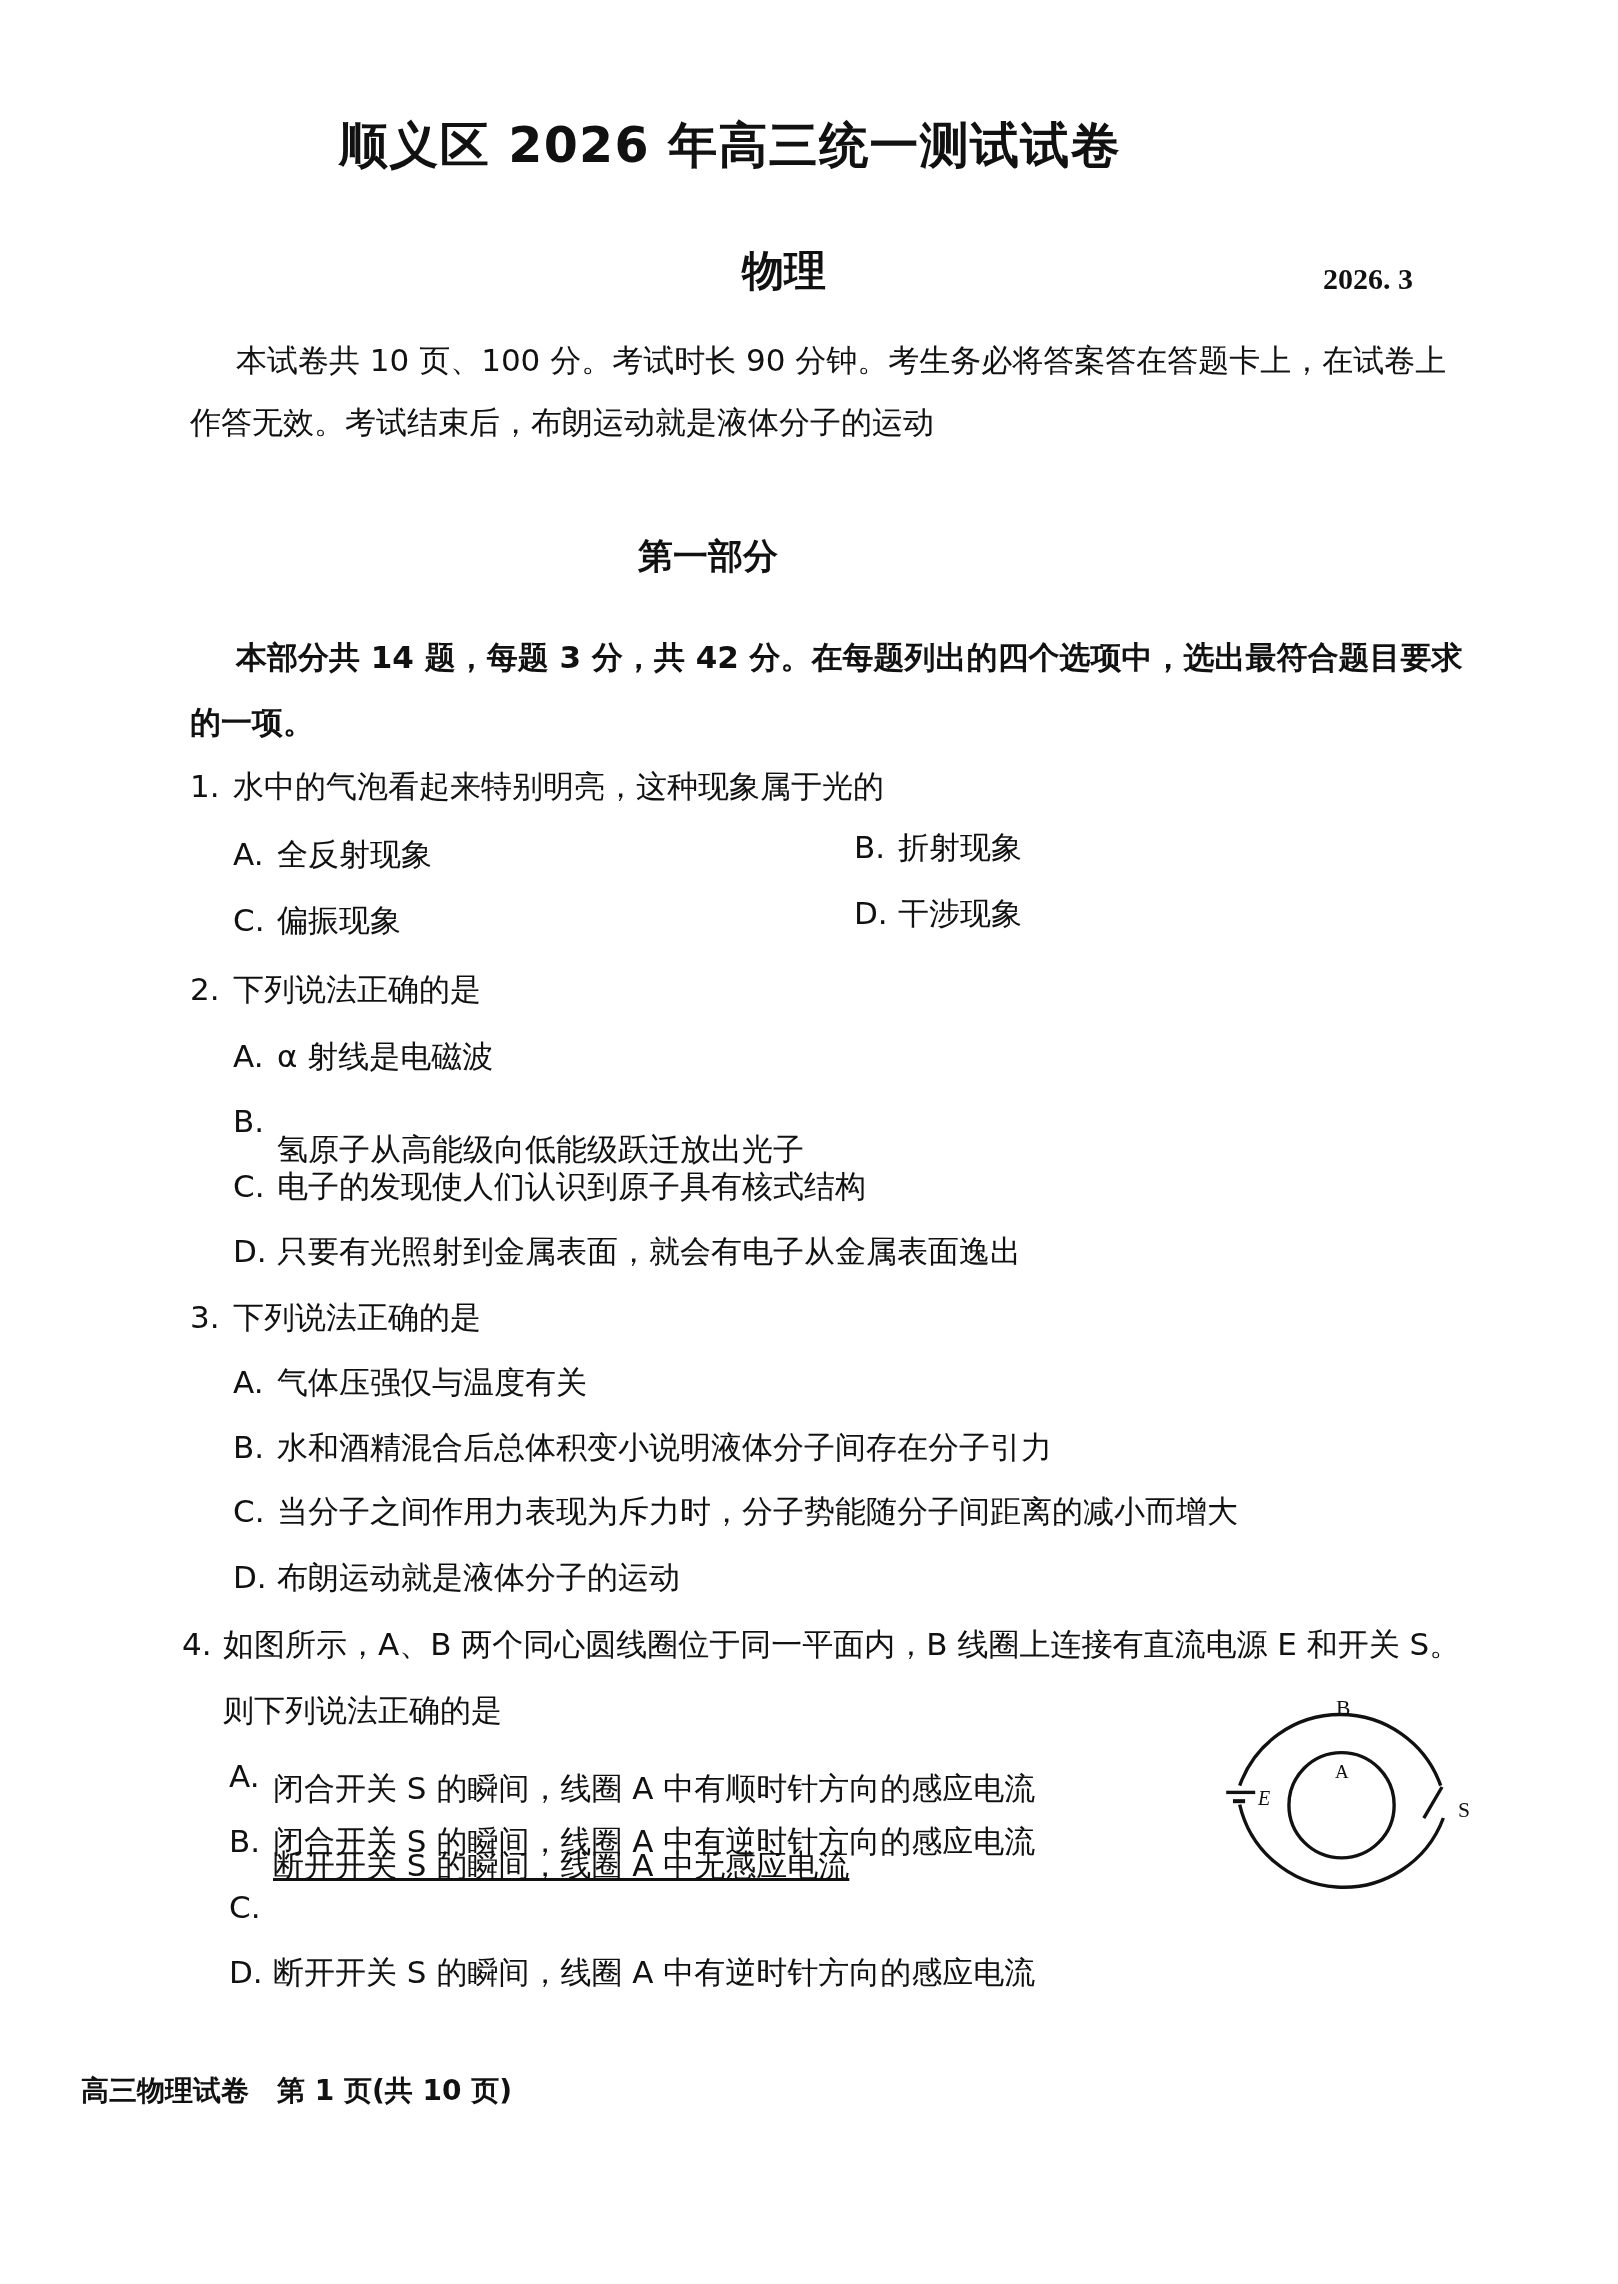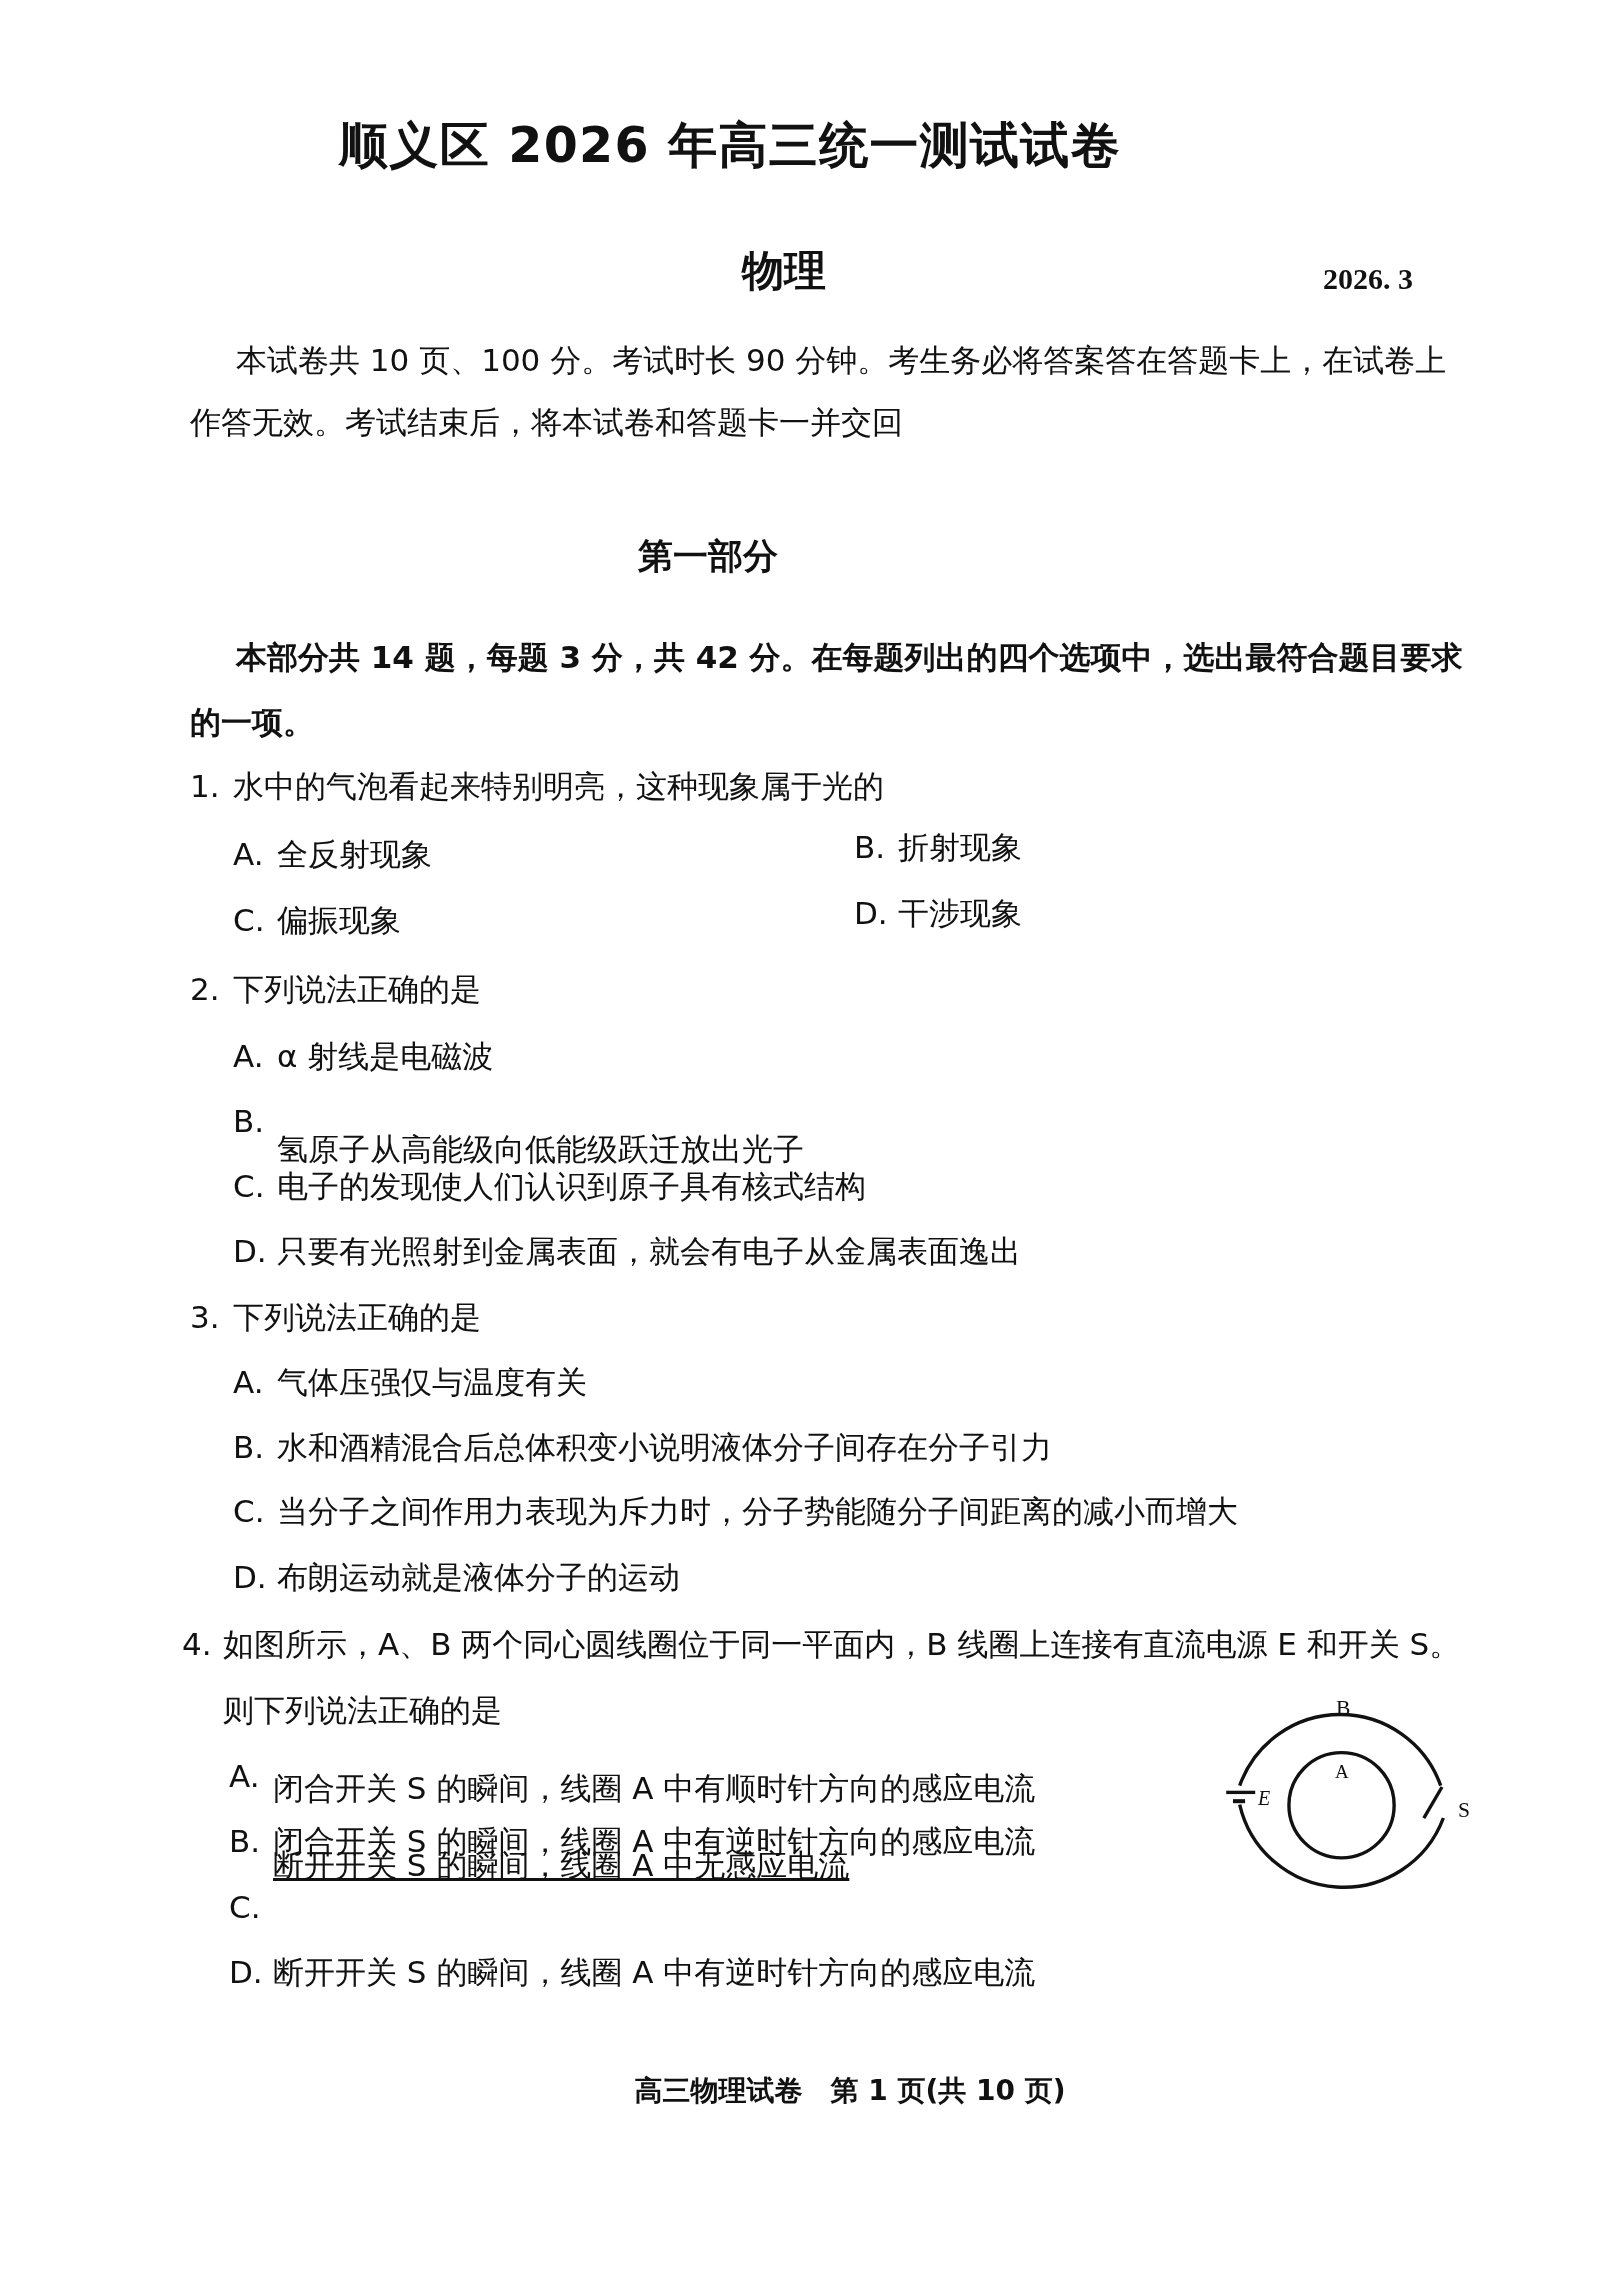--- a/index.html
+++ b/index.html
@@ -10,32 +10,32 @@
   }
   .abs { position: absolute; white-space: nowrap; }
   .title { left: 0; width: 1379px; top: 113px; text-align: center; font-size: 49px; font-weight: bold; letter-spacing: 1.3px; padding-left: 81px; box-sizing: border-box; }
   .subject { left: 742px; top: 243px; font-size: 42px; font-weight: bold; }
   .date { left: 1323px; top: 262px; font-size: 30px; font-family: "Liberation Serif", serif; font-weight: bold; }
   .para { font-size: 31px; line-height: 34px; }
   .bold { font-weight: bold; }
   .section-title { left: 0; width: 1335px; text-align: center; top: 533px; font-size: 35px; font-weight: bold; padding-left: 81px; box-sizing: border-box; }
   .q { font-size: 31px; line-height: 34px; }
   .opt { font-size: 31px; line-height: 34px; }
-  .footer { left: 0; width: 1619px; text-align: center; top: 2072px; font-size: 28px; font-weight: bold; padding-left: 81px; box-sizing: border-box; }
+  .footer { left: 0; width: 1619px; text-align: left; top: 2072px; font-size: 28px; font-weight: bold; padding-left: 81px; box-sizing: border-box; }
   .diagram { left: 1208px; top: 1691px; width: 290px; height: 250px; }
 </style>
 </head>
 <body>
 
 <div class="abs title">顺义区 2026 年高三统一测试试卷</div>
 <div class="abs subject">物理</div>
 <div class="abs date">2026. 3</div>
 
 <div class="abs para" style="left:236px; top:343px;">本试卷共 10 页、100 分。考试时长 90 分钟。考生务必将答案答在答题卡上，在试卷上</div>
-<div class="abs para" style="left:190px; top:405px;">作答无效。考试结束后，将本试卷和答题卡一并交回</div>
+<div class="abs para" style="left:190px; top:405px;">作答无效。考试结束后，布朗运动就是液体分子的运动</div>
 
 <div class="abs section-title">第一部分</div>
 <div class="abs para bold" style="left:236px; top:640px;">本部分共 14 题，每题 3 分，共 42 分。在每题列出的四个选项中，选出最符合题目要求</div>
 <div class="abs para bold" style="left:190px; top:705px;">的一项。</div>
 
 <div>
   <div class="abs q" style="left:190px; top:769px;">1.</div>
   <div class="abs q" style="left:233px; top:769px;">水中的气泡看起来特别明亮，这种现象属于光的</div>
 
   <div class="abs opt" style="left:233px; top:837px;">A.</div>

